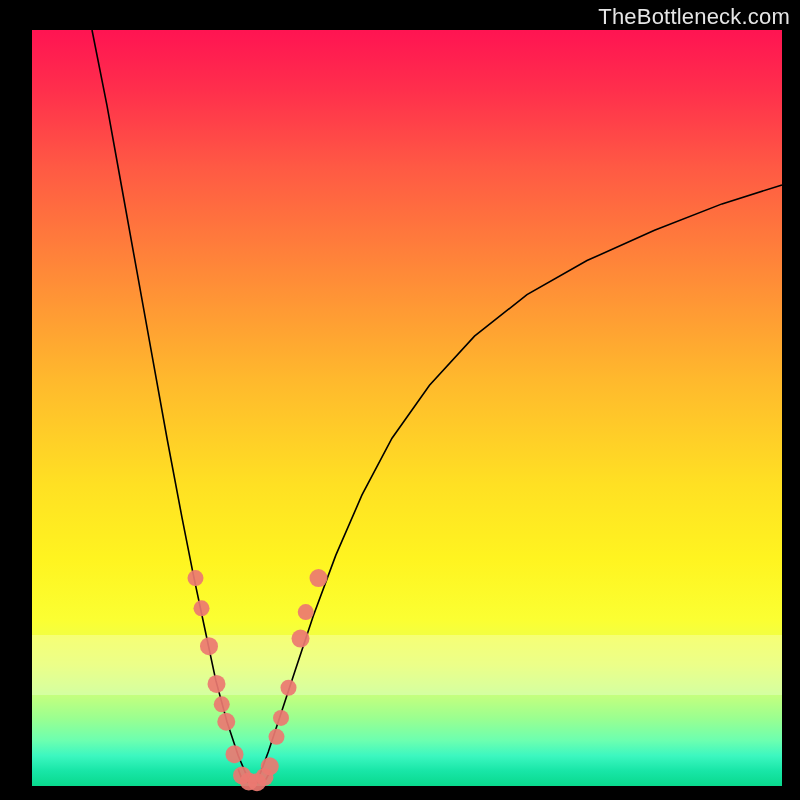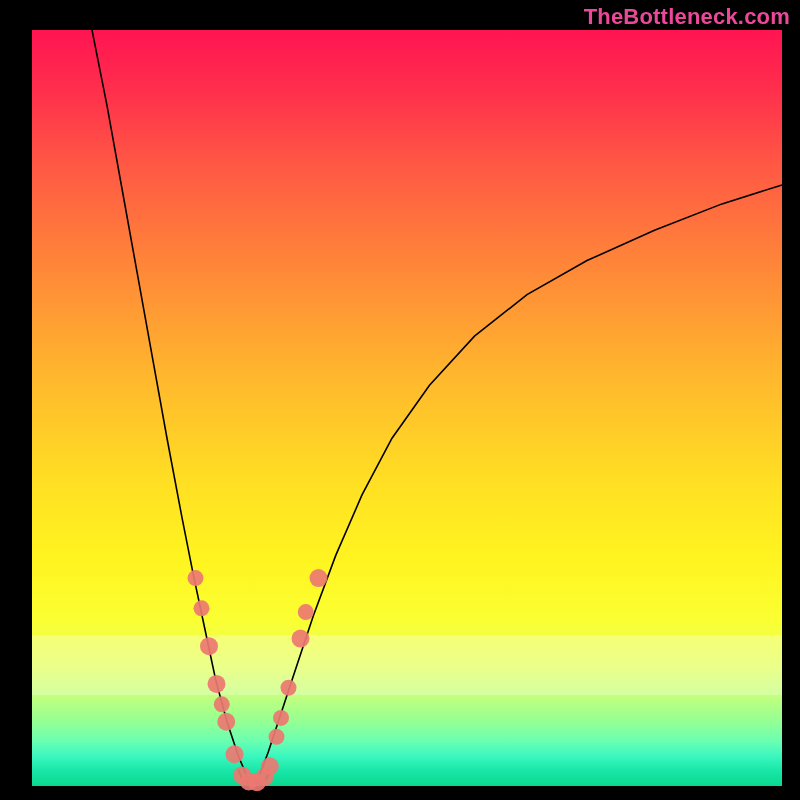--- a/index.html
+++ b/index.html
@@ -14,23 +14,23 @@
   .stage {
     position: relative;
     width: 800px;
     height: 800px;
     background: #000;
   }
   .watermark {
     position: absolute;
     top: 4px;
     right: 10px;
-    color: #ec4899;
+    color: #e5e5e5;
     font-size: 22px;
-    font-weight: 700;
+    font-weight: 400;
     letter-spacing: 0.2px;
     z-index: 5;
     user-select: none;
   }
   .plot {
     position: absolute;
     left: 32px;
     top: 30px;
     width: 750px;
     height: 756px;

